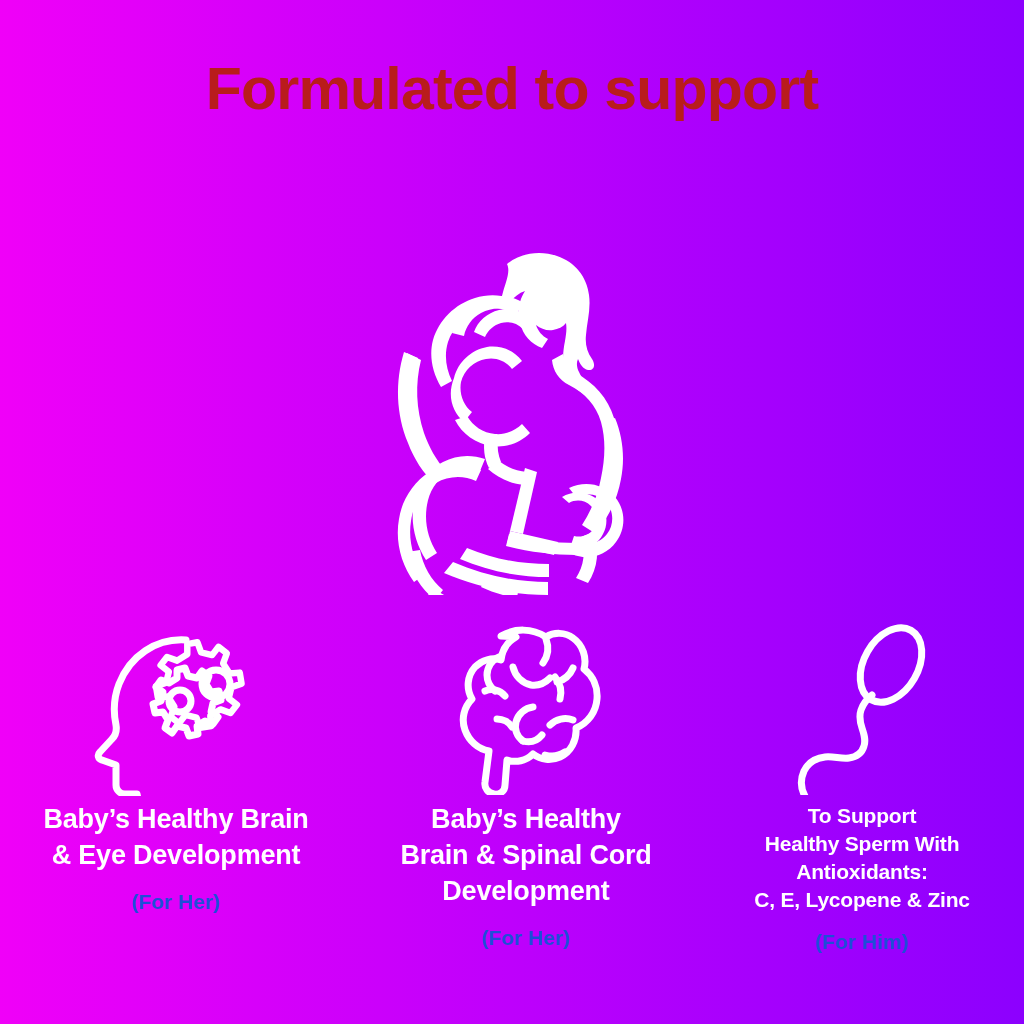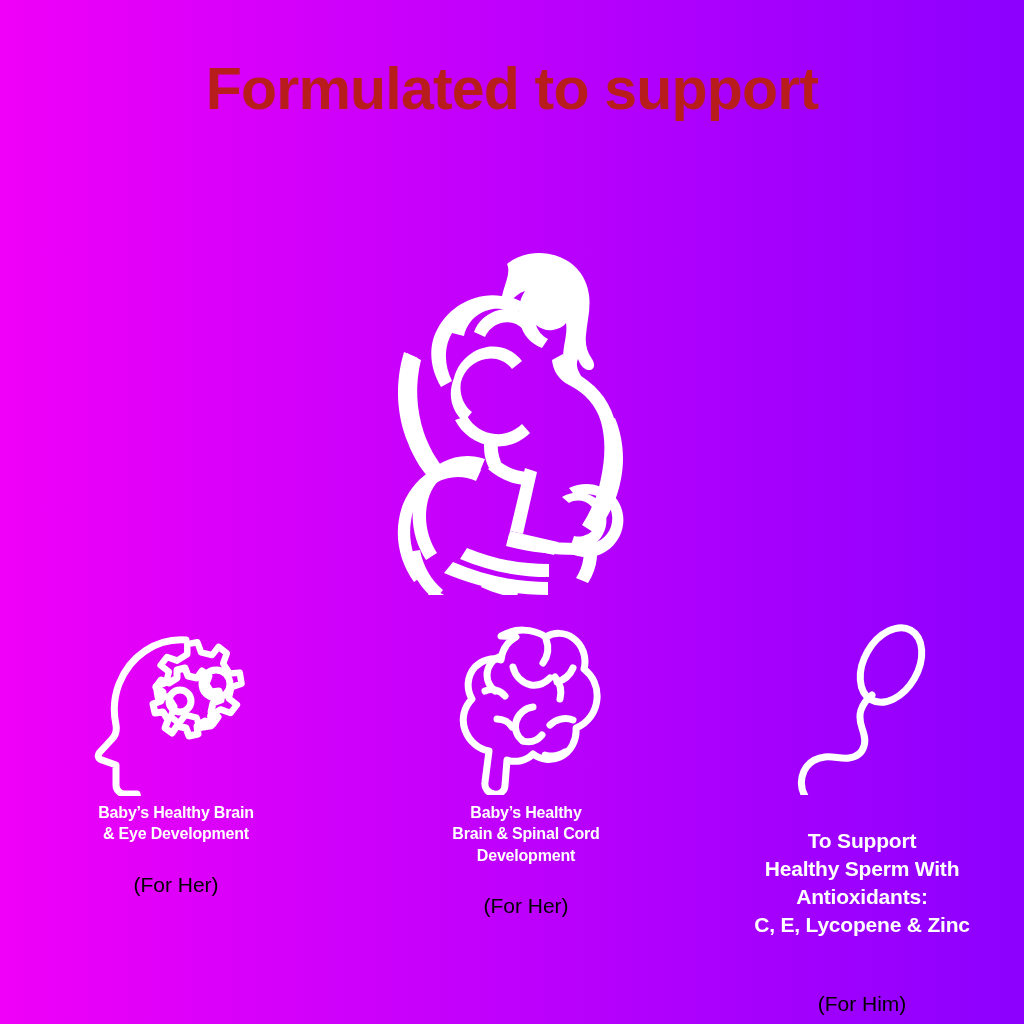--- a/index.html
+++ b/index.html
@@ -59,44 +59,44 @@
     justify-content:flex-start;
   }
   .col {
     display:flex;
     flex-direction:column;
     align-items:center;
     text-align:center;
   }
   .col-1 { width:352px; }
   .col-2 { width:348px; }
-  .col-3 { width:324px;gap:25px; }
+  .col-3 { width:324px; }
 
   .col-icon {
     height:190px;
     display:flex;
     align-items:center;
     justify-content:center;
   }
   .col-icon svg { display:block; }
 
   .col-title {
-    font-size:16px;
+    font-size:27px;
     font-weight:700;
     line-height:1.33;
     letter-spacing:-0.2px;
     white-space:pre-line;
     color:#ffffff;
   }
   .col-sub {
     font-size:21px;
-    font-weight:400;
+    font-weight:700;
     line-height:1.3;
-    margin-top:26px;
-    color:#000000;
+    margin-top:14px;
+    color:#1d4ed8;
   }
   .col-3 .col-title { font-size:21px; }
 </style>
 </head>
 <body style="background: linear-gradient(90deg, rgb(240, 0, 248) 0%, rgb(190, 0, 252) 50%, rgb(140, 0, 254) 100%);">
 
 <div id="headline">
   <span class="hl-line">Formulated to support</span>
 </div>
 

